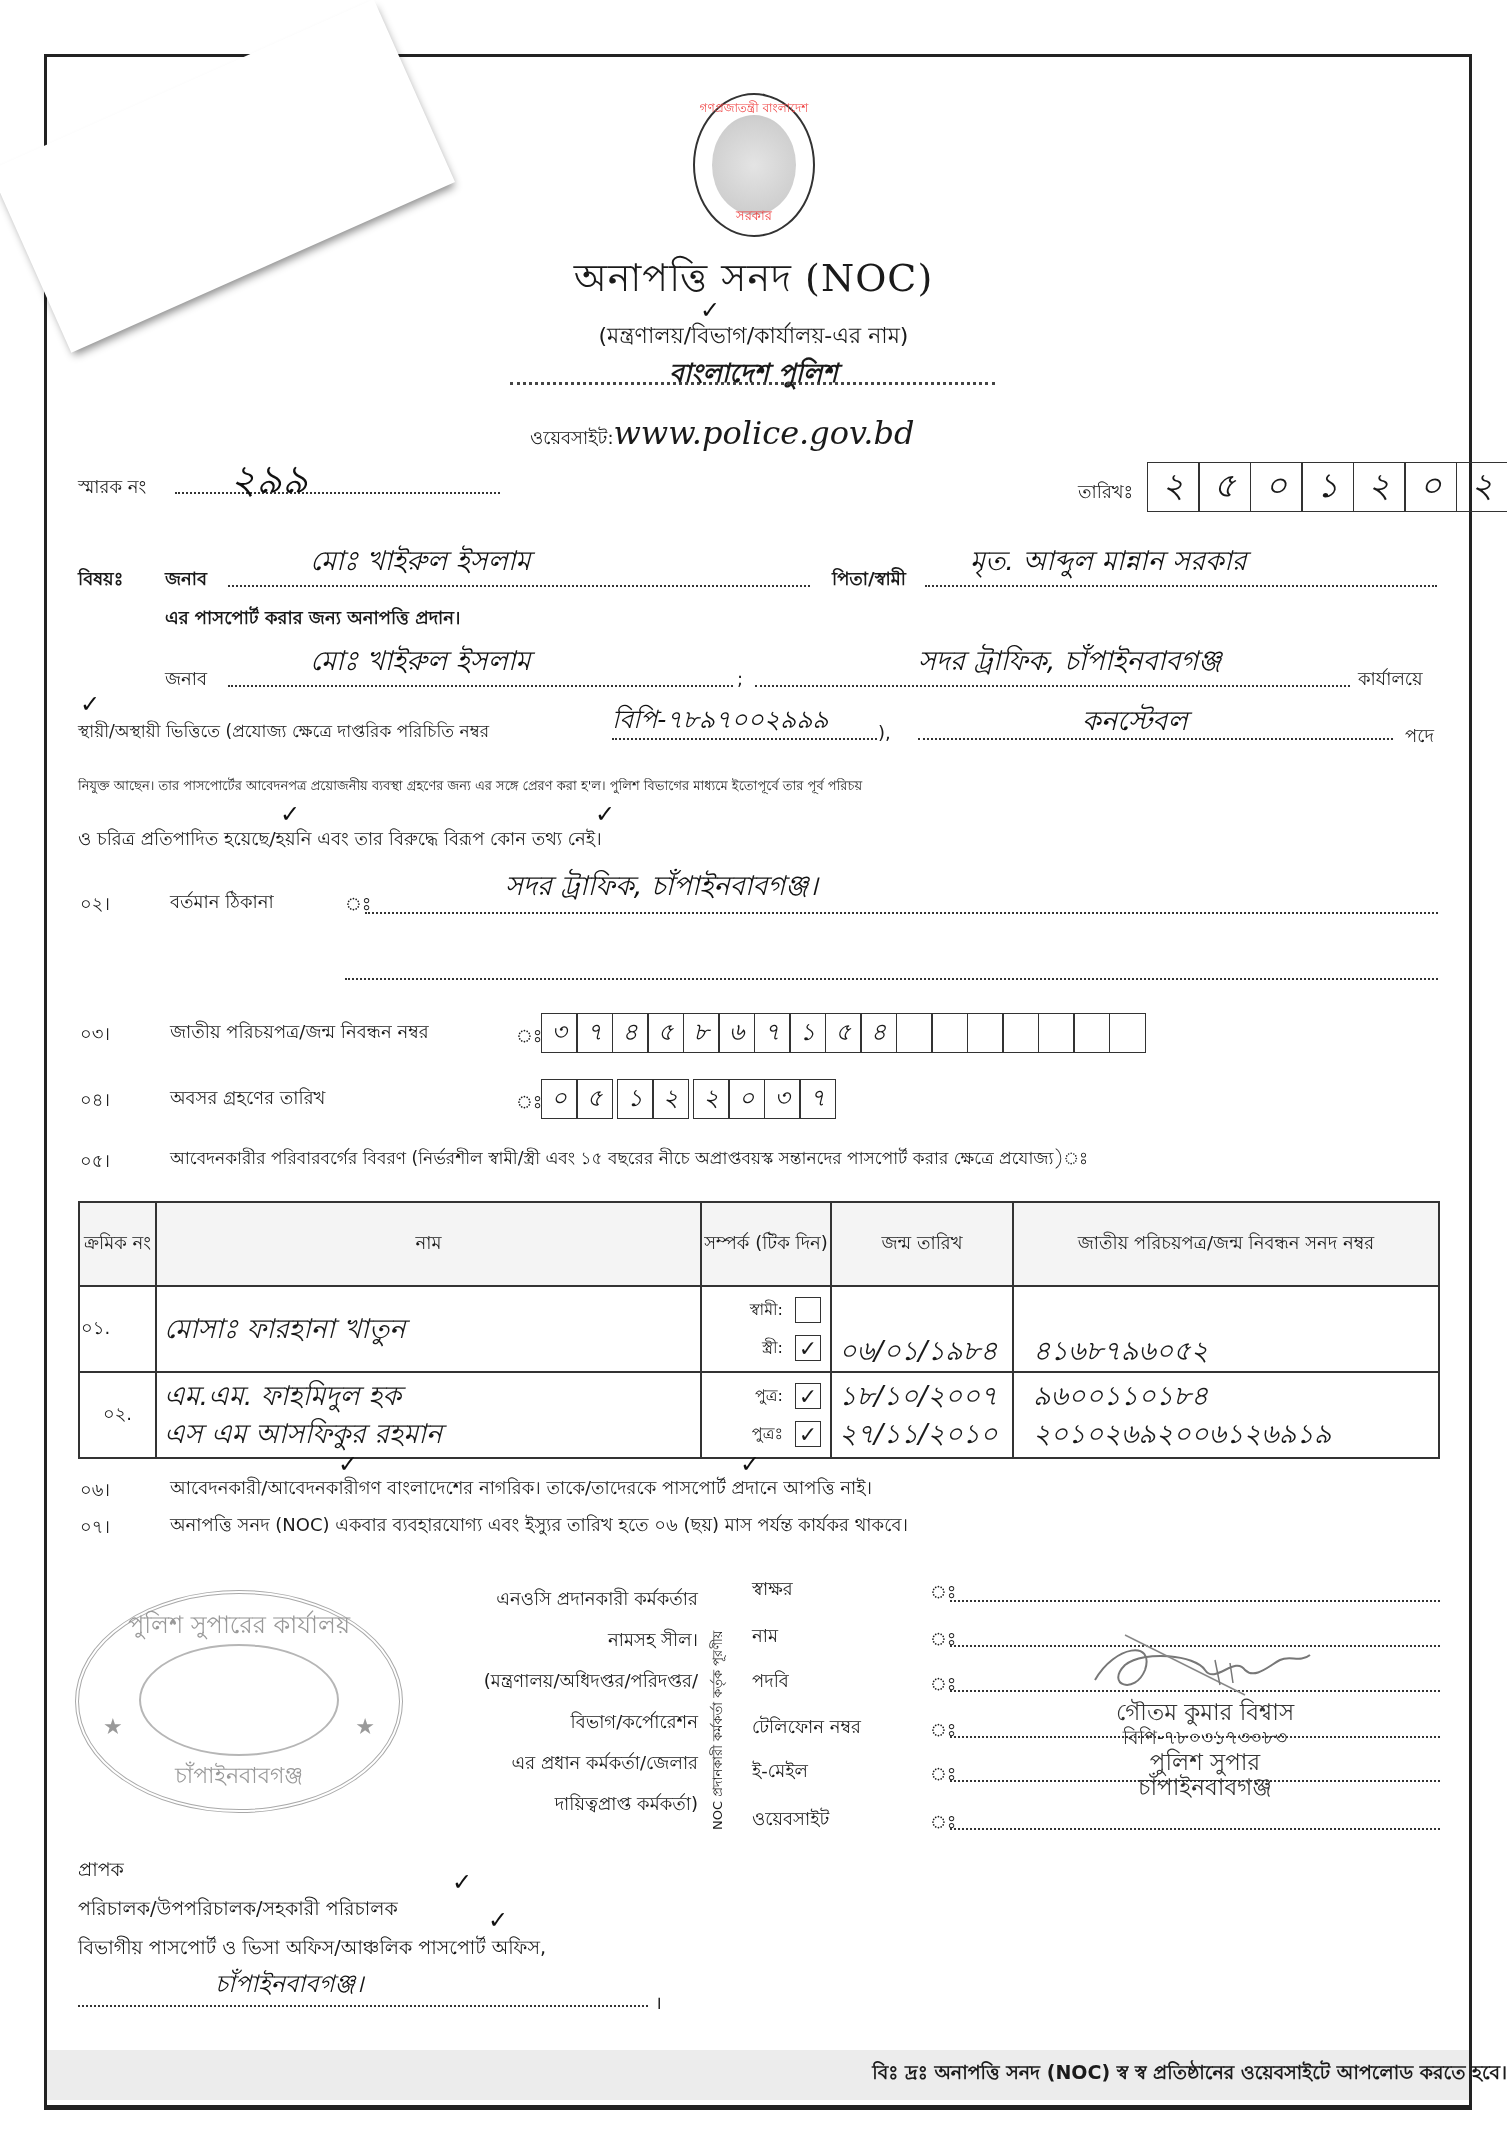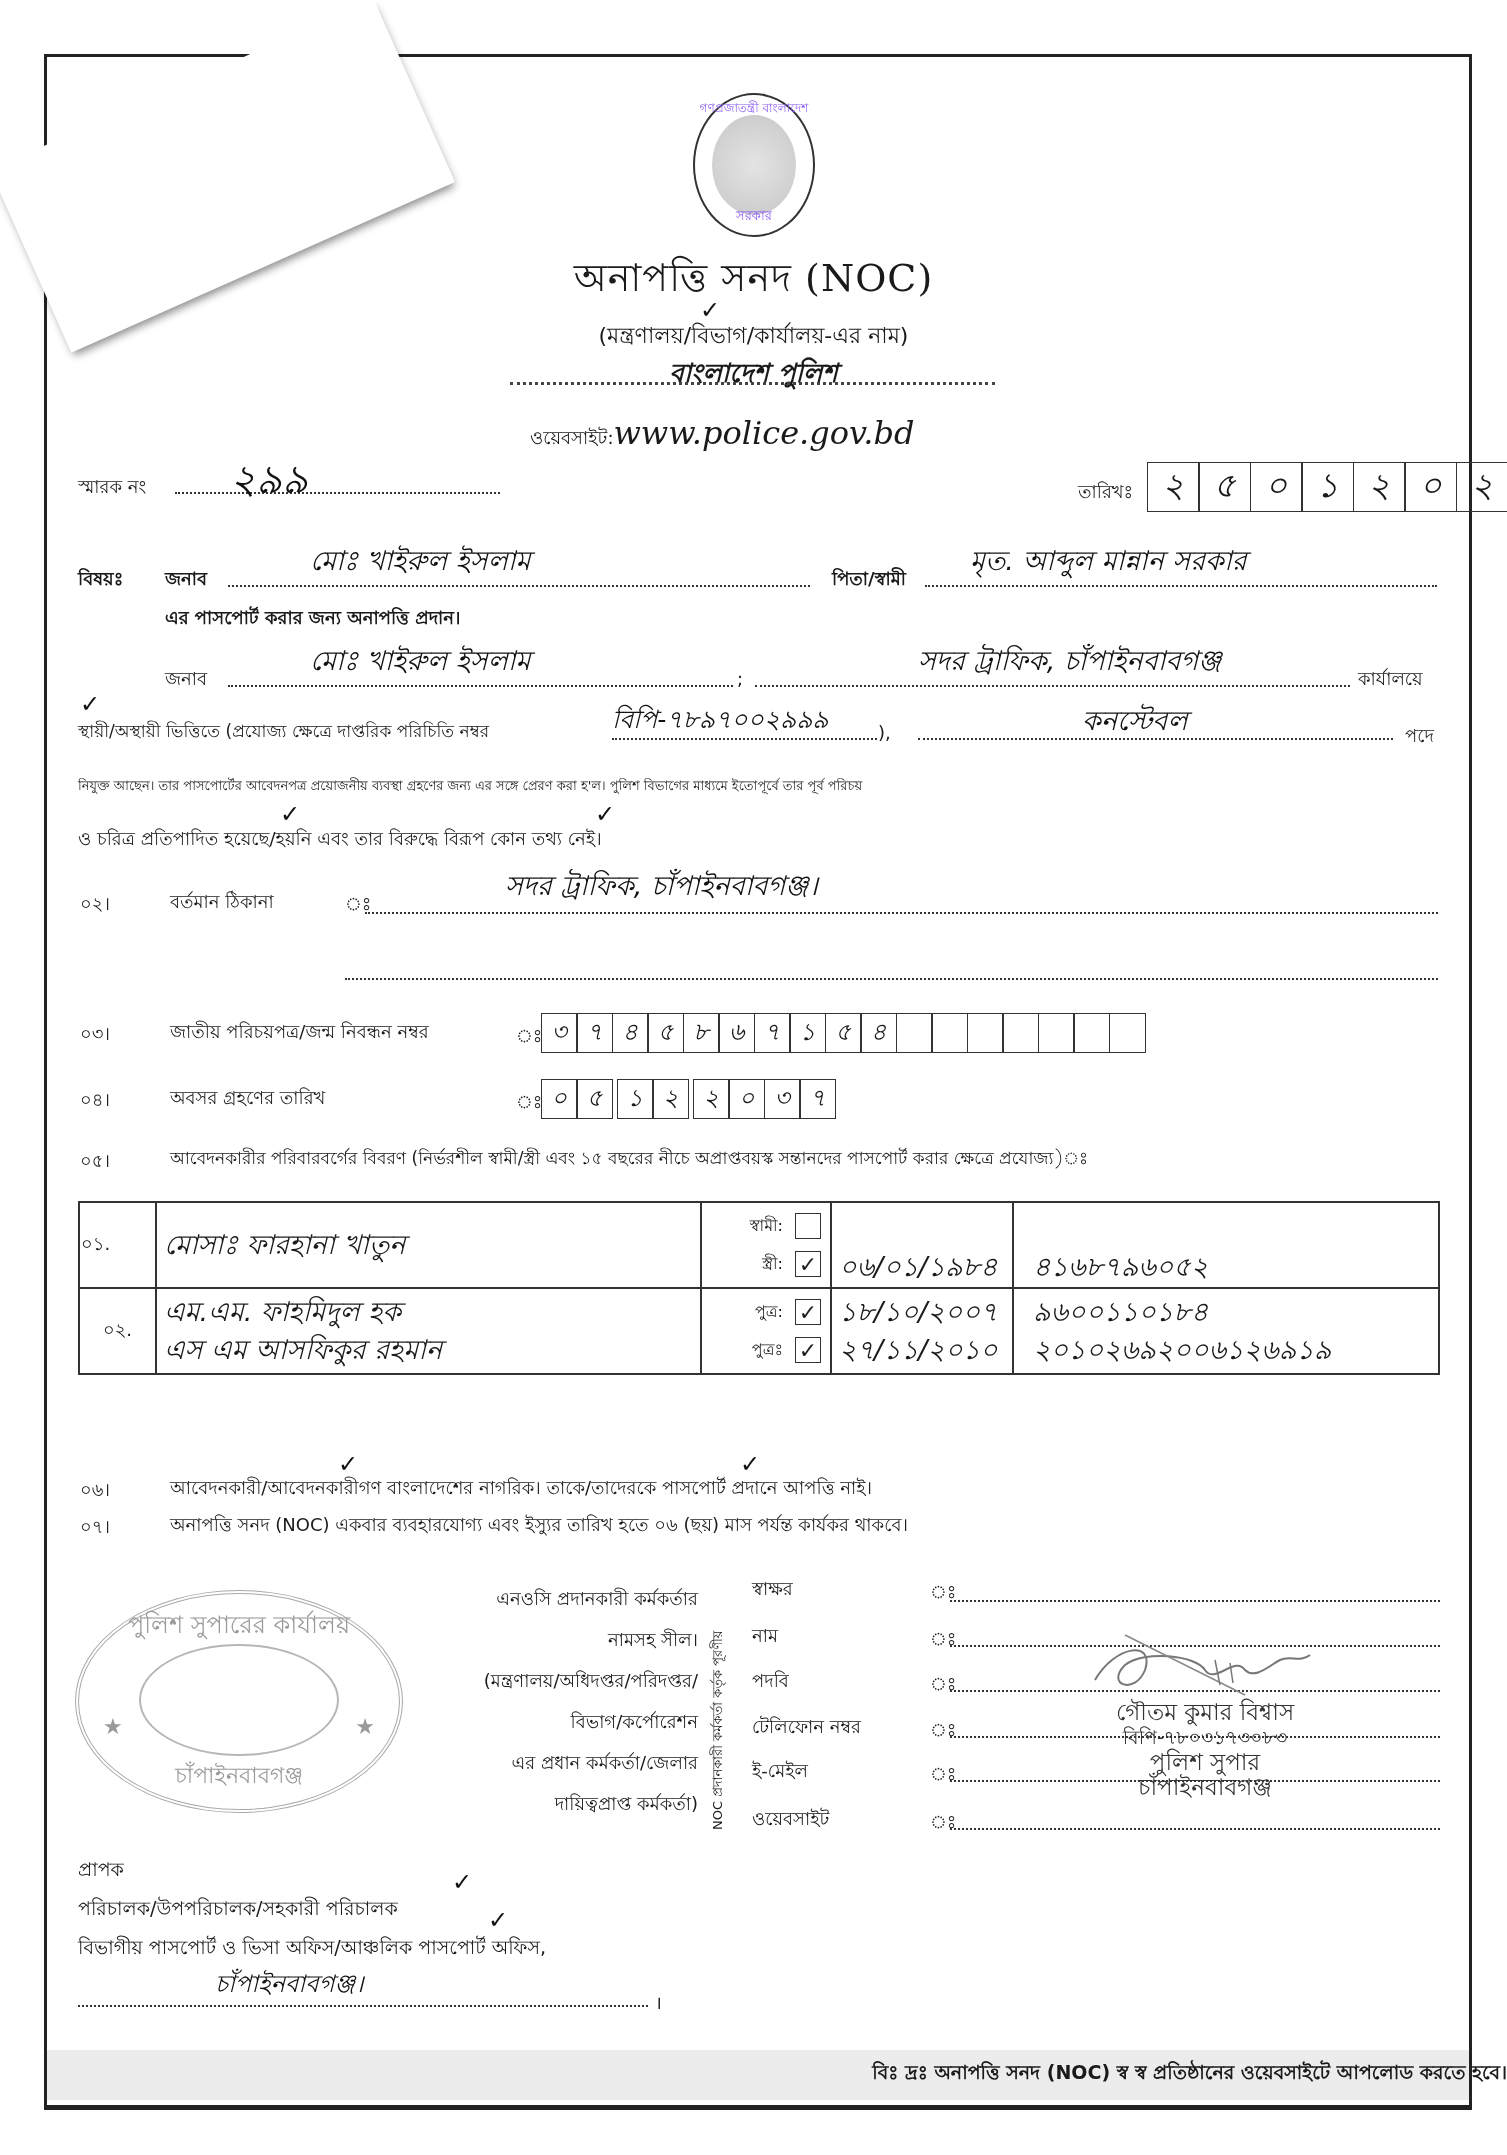--- a/index.html
+++ b/index.html
@@ -23,21 +23,21 @@
   .emblem {
     position: absolute; left: 693px; top: 93px; width: 118px; height: 140px;
     border: 2px solid #333; border-radius: 50%;
     display: flex; align-items: center; justify-content: center;
   }
   .emblem-inner {
     width: 84px; height: 100px; border-radius: 50%;
     background: radial-gradient(circle, #e4e4e4 0%, #cfcfcf 70%, #bbbbbb 100%);
   }
   .emblem-top, .emblem-bottom {
-    position: absolute; font-size: 12px; color: #8b5cf6; width: 100%; text-align: center;
+    position: absolute; font-size: 12px; color: #ef4444; width: 100%; text-align: center;
   }
   .emblem-top { top: 4px; }
   .emblem-bottom { bottom: 8px; font-size: 13px; }
   .title {
     position: absolute; left: 0; width: 1507px; text-align: center;
     top: 248px; font-size: 38px; font-family: "DejaVu Serif", "Liberation Serif", serif;
     letter-spacing: 1px;
   }
   .subtitle { position: absolute; left: 0; width: 1507px; text-align: center; top: 318px; font-size: 22px; }
   .dept { position: absolute; left: 0; width: 1507px; text-align: center; top: 353px; font-size: 26px; font-style: italic; font-weight: bold; }
@@ -210,20 +210,27 @@
 
 <table class="family">
   <colgroup>
     <col style="width:77px">
       <col style="width:545px">
       <col style="width:130px">
       <col style="width:182px">
       <col>
   </colgroup>
   <tbody>
+      <tr>
+    <th>ক্রমিক নং</th>
+    <th>নাম</th>
+    <th>সম্পর্ক (টিক দিন)</th>
+    <th>জন্ম তারিখ</th>
+    <th>জাতীয় পরিচয়পত্র/জন্ম নিবন্ধন সনদ নম্বর</th>
+  </tr>
   <tr class="r1">
     <td style="text-align:left;">০১.</td>
     <td>
       <div class="cell-hand">মোসাঃ ফারহানা খাতুন</div>
     </td>
     <td>
       <div class="rel-line">
         <span>স্বামী:</span>
         <span class="chk"></span>
       </div>

